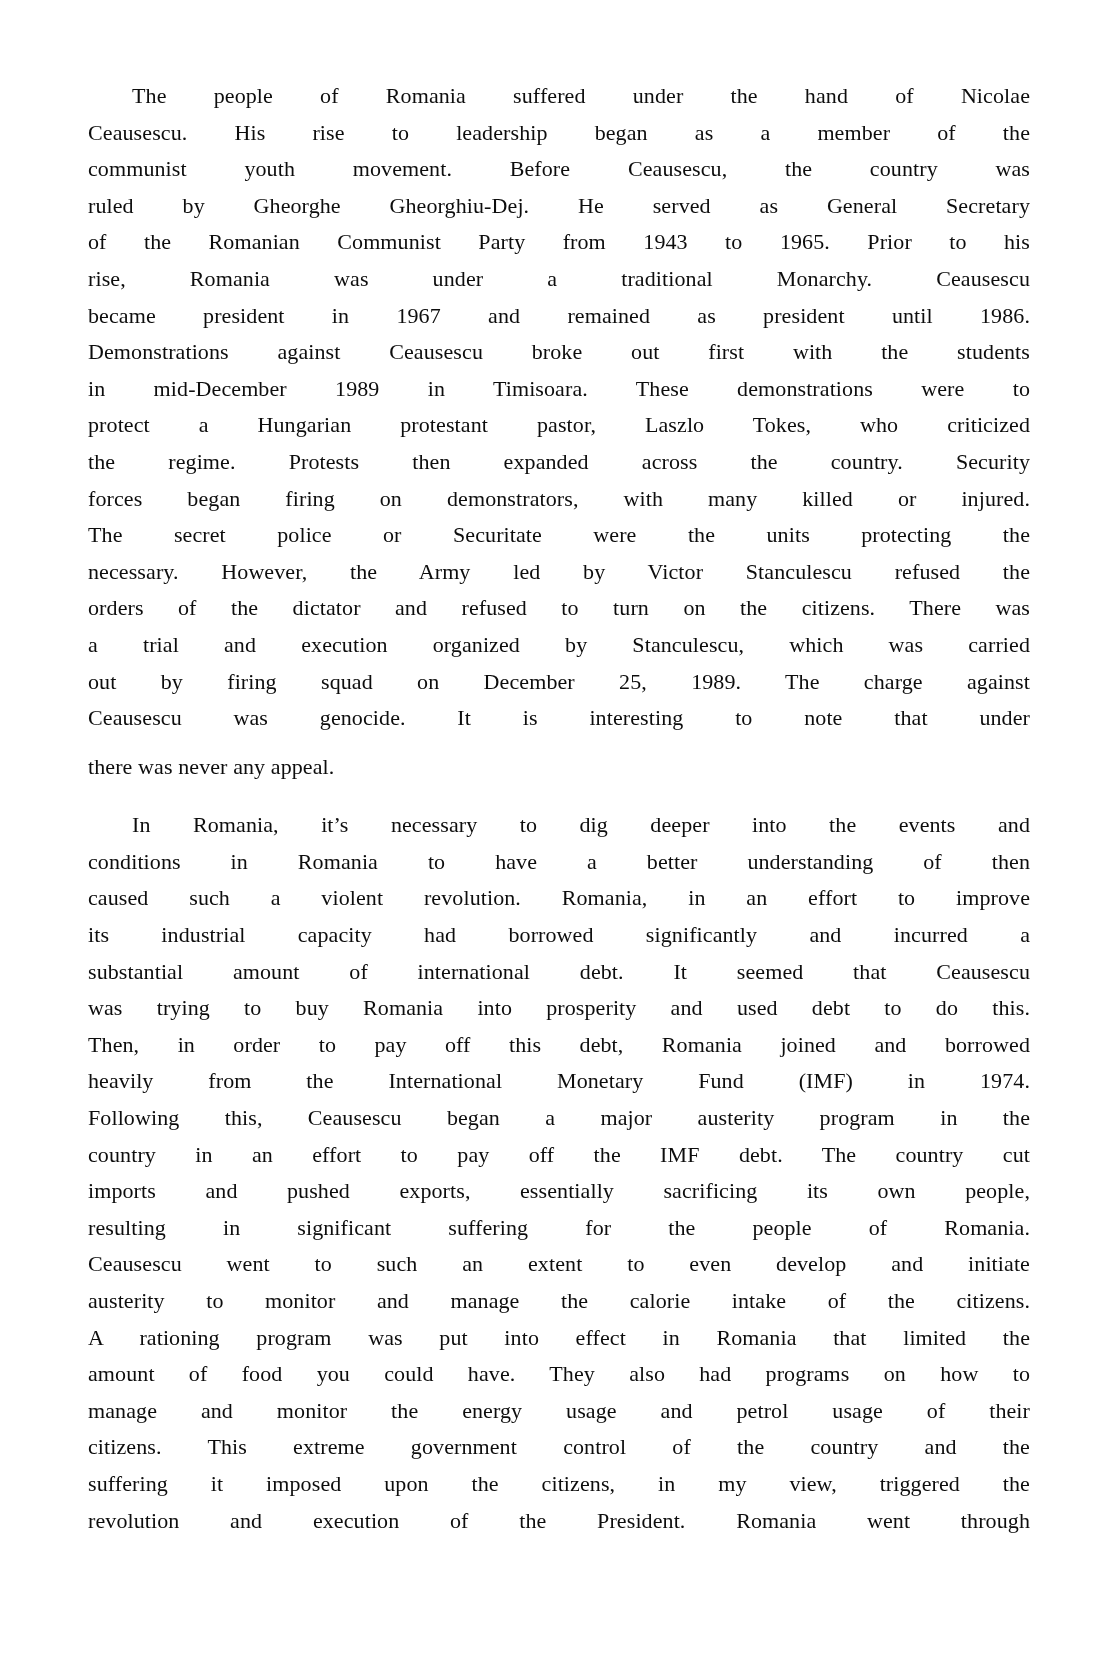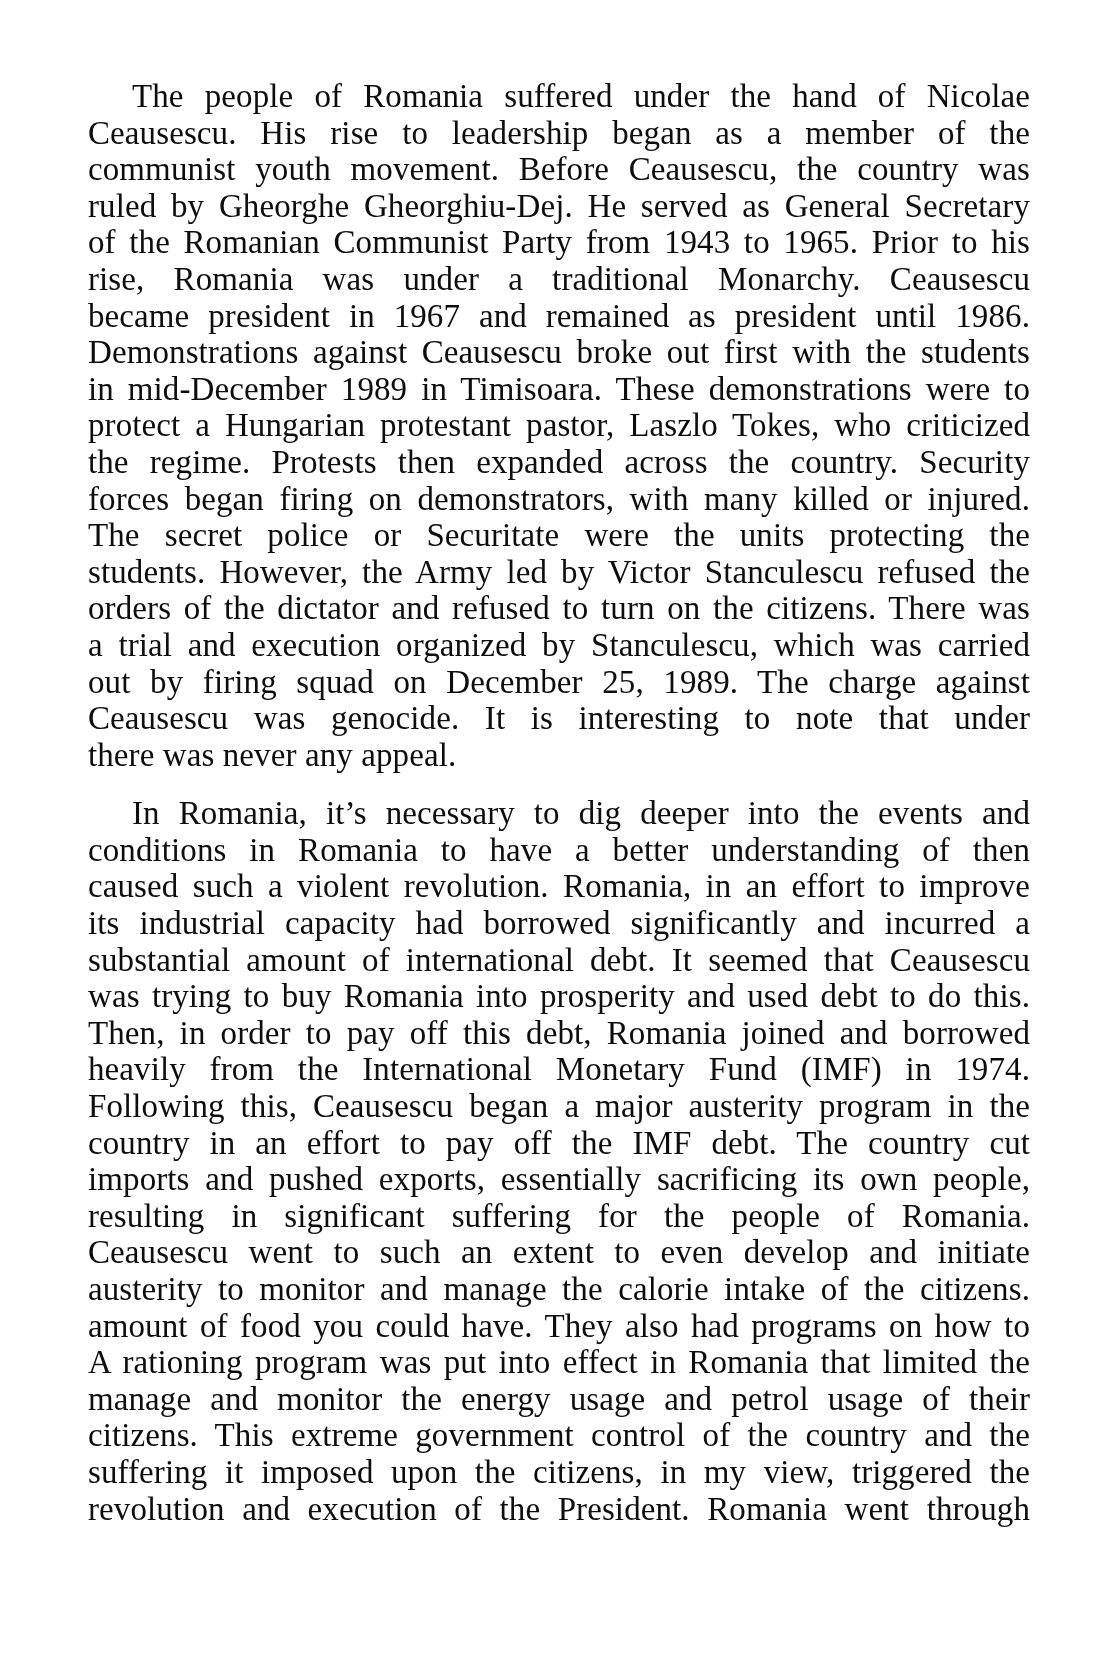--- a/index.html
+++ b/index.html
@@ -19,31 +19,32 @@
     margin-left: 88px;
     padding-top: 78px;
   }
   .para {
     margin: 0;
   }
   .para + .para {
     margin-top: 22px;
   }
   .line {
-    font-size: 33px;
+    font-size: 22px;
     line-height: 36.6px;
     text-align: justify;
     text-align-last: justify;
     letter-spacing: 0.1px;
   }
   .line.indent {
     padding-left: 44px;
   }
   .line.end {
     text-align-last: left;
+    margin-top: 12px;
   }
 </style>
 </head>
 <body>
 
 <div class="page">
 
   <div class="para">
     <div class="line indent">The people of Romania suffered under the hand of Nicolae</div>
     <div class="line">Ceausescu. His rise to leadership began as a member of the</div>
@@ -51,21 +52,21 @@
     <div class="line">ruled by Gheorghe Gheorghiu-Dej. He served as General Secretary</div>
     <div class="line">of the Romanian Communist Party from 1943 to 1965. Prior to his</div>
     <div class="line">rise, Romania was under a traditional Monarchy. Ceausescu</div>
     <div class="line">became president in 1967 and remained as president until 1986.</div>
     <div class="line">Demonstrations against Ceausescu broke out first with the students</div>
     <div class="line">in mid-December 1989 in Timisoara. These demonstrations were to</div>
     <div class="line">protect a Hungarian protestant pastor, Laszlo Tokes, who criticized</div>
     <div class="line">the regime. Protests then expanded across the country. Security</div>
     <div class="line">forces began firing on demonstrators, with many killed or injured.</div>
     <div class="line">The secret police or Securitate were the units protecting the</div>
-    <div class="line">students. However, the Army led by Victor Stanculescu refused the</div>
+    <div class="line">necessary. However, the Army led by Victor Stanculescu refused the</div>
     <div class="line">orders of the dictator and refused to turn on the citizens. There was</div>
     <div class="line">a trial and execution organized by Stanculescu, which was carried</div>
     <div class="line">out by firing squad on December 25, 1989. The charge against</div>
     <div class="line">Ceausescu was genocide. It is interesting to note that under</div>
     <div class="line end">there was never any appeal.</div>
   </div>
 
   <div class="para">
     <div class="line indent">In Romania, it’s necessary to dig deeper into the events and</div>
     <div class="line">conditions in Romania to have a better understanding of then</div>
@@ -74,21 +75,21 @@
     <div class="line">substantial amount of international debt. It seemed that Ceausescu</div>
     <div class="line">was trying to buy Romania into prosperity and used debt to do this.</div>
     <div class="line">Then, in order to pay off this debt, Romania joined and borrowed</div>
     <div class="line">heavily from the International Monetary Fund (IMF) in 1974.</div>
     <div class="line">Following this, Ceausescu began a major austerity program in the</div>
     <div class="line">country in an effort to pay off the IMF debt. The country cut</div>
     <div class="line">imports and pushed exports, essentially sacrificing its own people,</div>
     <div class="line">resulting in significant suffering for the people of Romania.</div>
     <div class="line">Ceausescu went to such an extent to even develop and initiate</div>
     <div class="line">austerity to monitor and manage the calorie intake of the citizens.</div>
+    <div class="line">A rationing program was put into effect in Romania that limited the</div>
     <div class="line">amount of food you could have. They also had programs on how to</div>
-    <div class="line">A rationing program was put into effect in Romania that limited the</div>
     <div class="line">manage and monitor the energy usage and petrol usage of their</div>
     <div class="line">citizens. This extreme government control of the country and the</div>
     <div class="line">suffering it imposed upon the citizens, in my view, triggered the</div>
     <div class="line">revolution and execution of the President. Romania went through</div>
   </div>
 
 </div>
 
 </body></html>

